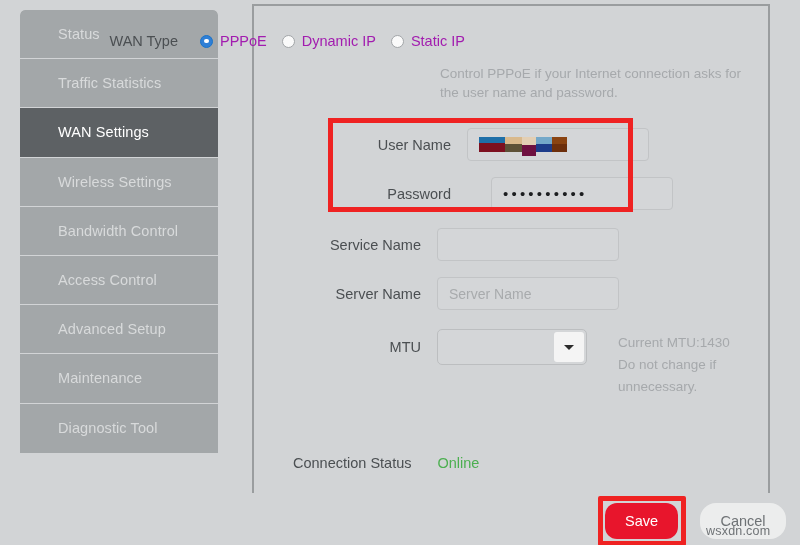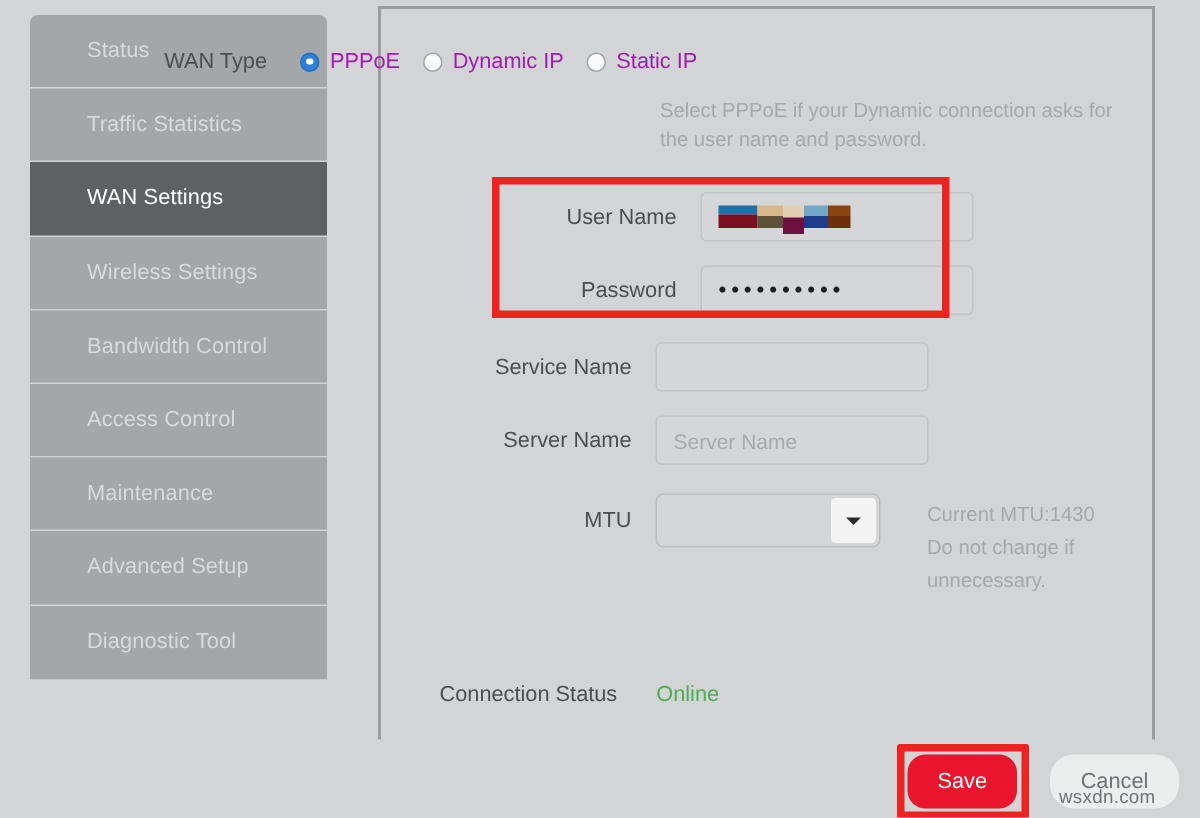--- a/index.html
+++ b/index.html
@@ -227,24 +227,24 @@
     <div class="nav-item">
       <span>Wireless Settings</span>
     </div>
     <div class="nav-item">
       <span>Bandwidth Control</span>
     </div>
     <div class="nav-item">
       <span>Access Control</span>
     </div>
     <div class="nav-item">
+      <span>Advanced Setup</span>
+    </div>
+    <div class="nav-item">
       <span>Maintenance</span>
-    </div>
-    <div class="nav-item">
-      <span>Advanced Setup</span>
     </div>
     <div class="nav-item last">
       <span>Diagnostic Tool</span>
     </div>
   </div>
 
   <div id="panel"></div>
 
   <div class="row" id="wan-type-row">
     <span class="lbl">WAN Type</span>
@@ -257,41 +257,41 @@
         <span class="radio"></span>
         <span class="radio-label">Dynamic IP</span>
       </span>
       <span class="radio-opt">
         <span class="radio"></span>
         <span class="radio-label">Static IP</span>
       </span>
     </span>
   </div>
 
-  <div id="wan-hint">Select  PPPoE  if your Dynamic connection asks for  the user name and password.</div>
+  <div id="wan-hint">Control  PPPoE  if your Internet connection asks for  the user name and password.</div>
 
   <div class="field-row" style="left:341px; top:128px;">
     <span class="lbl">User Name</span>
     <span class="inp">
       <span class="redacted">
         <i style="left:0px;  top:0px;  width:26px; height:6px;  background:#1f6fa8;"></i>
         <i style="left:0px;  top:6px;  width:26px; height:9px;  background:#7d1020;"></i>
         <i style="left:26px; top:0px;  width:17px; height:7px;  background:#d9b98c;"></i>
         <i style="left:26px; top:7px;  width:17px; height:8px;  background:#5d5137;"></i>
         <i style="left:43px; top:0px;  width:14px; height:8px;  background:#e3cfb4;"></i>
         <i style="left:43px; top:8px;  width:14px; height:11px; background:#6e1040;"></i>
         <i style="left:57px; top:0px;  width:16px; height:7px;  background:#74a8c9;"></i>
         <i style="left:57px; top:7px;  width:16px; height:8px;  background:#1d3c8a;"></i>
         <i style="left:73px; top:0px;  width:15px; height:7px;  background:#8a4412;"></i>
         <i style="left:73px; top:7px;  width:15px; height:8px;  background:#6d2f0c;"></i>
       </span>
     </span>
   </div>
 
-  <div class="field-row" style="left:341px; top:177px;">
+  <div class="field-row" style="left:341px; top:177px;gap:24px;">
     <span class="lbl">Password</span>
     <span class="inp">
       <span class="dots">••••••••••</span>
     </span>
   </div>
 
   <div class="field-row" style="left:311px; top:228px;">
     <span class="lbl">Service Name</span>
     <span class="inp">
       <span></span>

